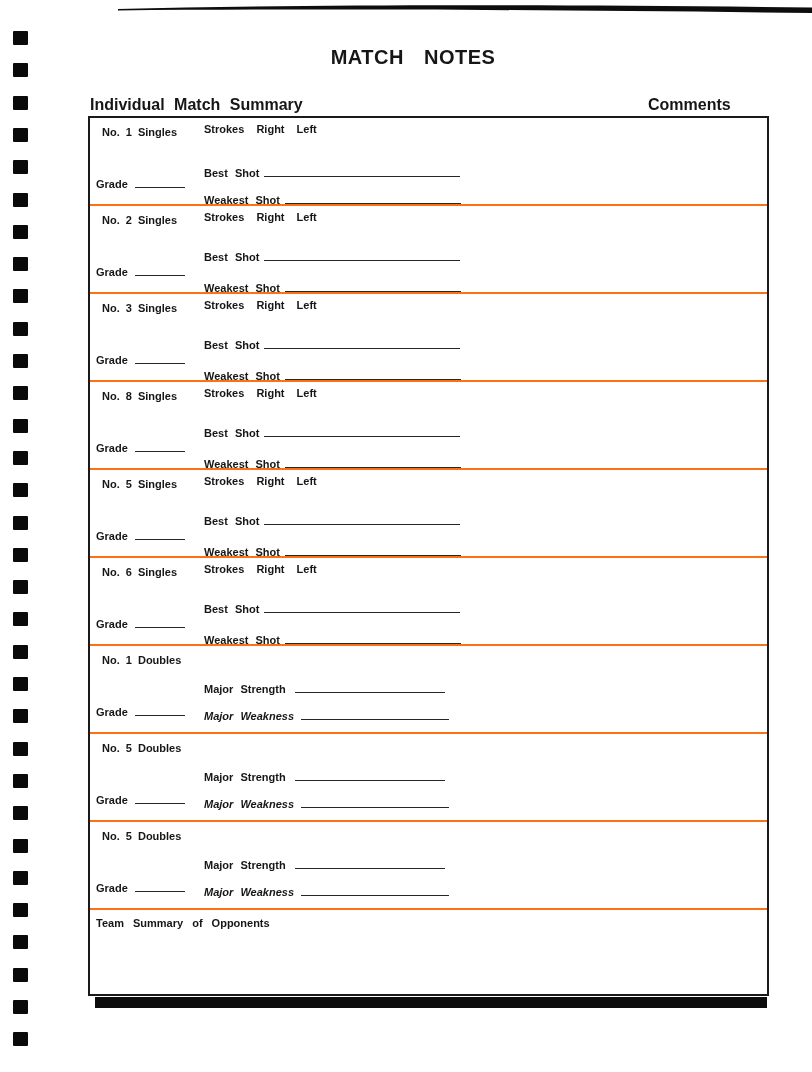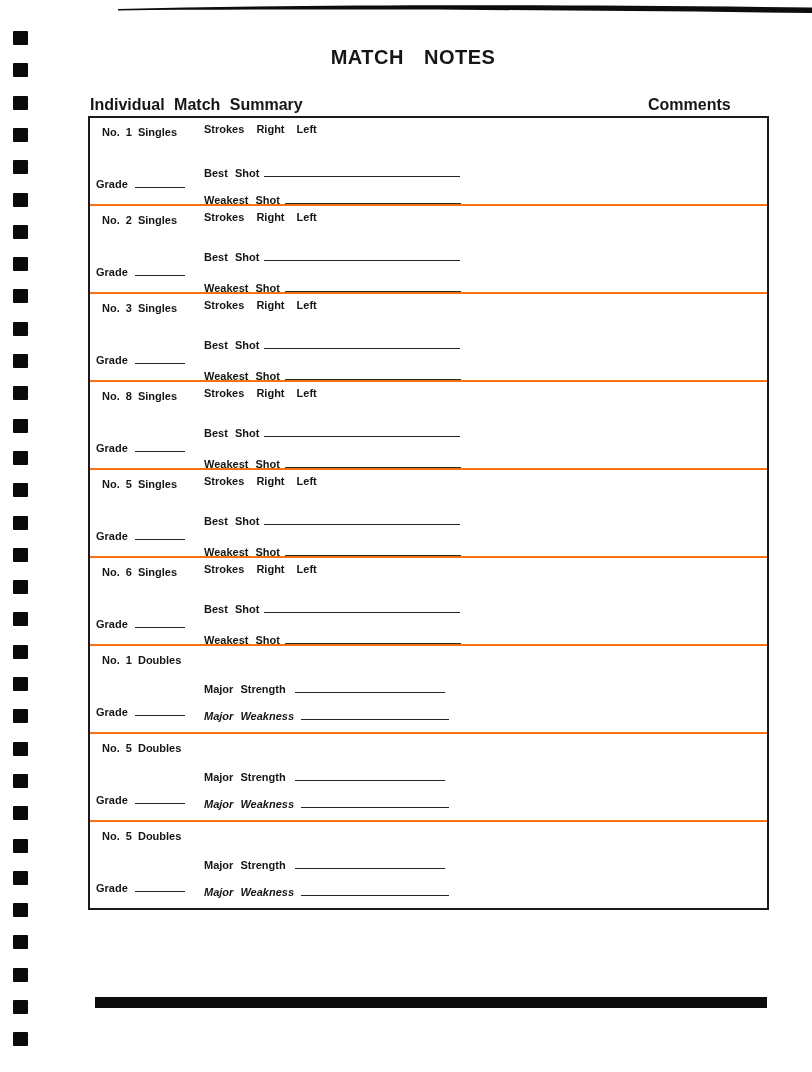--- a/index.html
+++ b/index.html
@@ -207,16 +207,19 @@
       <span class="lbl">Major Strength</span><span class="line under strength-line"></span>
     </div>
     <div class="grade">
       <span>Grade</span><span class="line grade-line"></span>
     </div>
     <div class="field f-weakness">
       <span class="lbl">Major Weakness</span><span class="line under weakness-line"></span>
     </div>
   </div>
 
+  <div class="row team">
+    <div class="team-label">Team Summary of Opponents</div>
+  </div>
 
 </div>
 
 <div class="bottom-bar"></div>
 
 </body></html>

